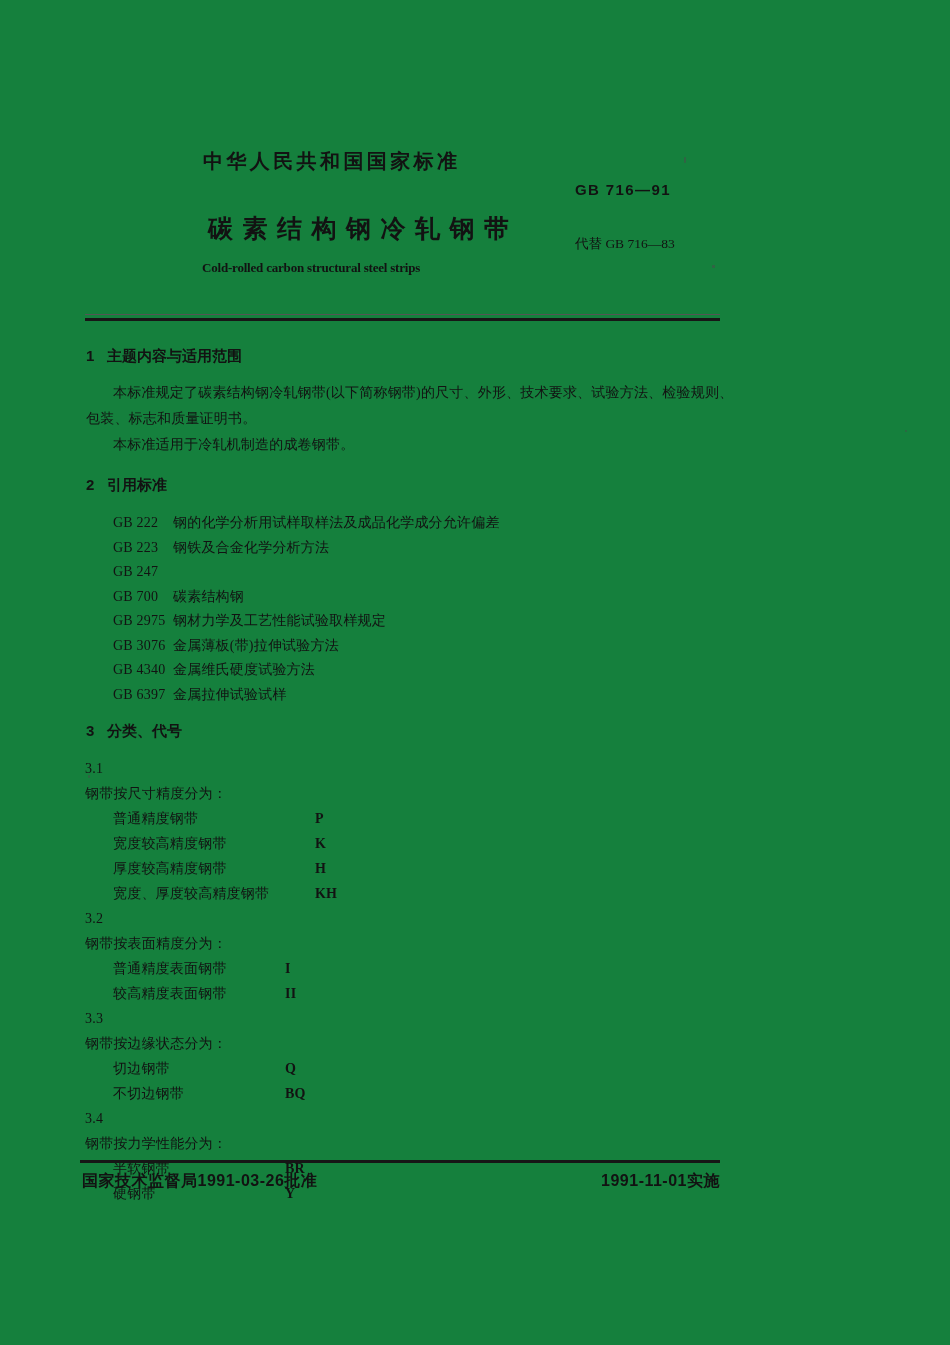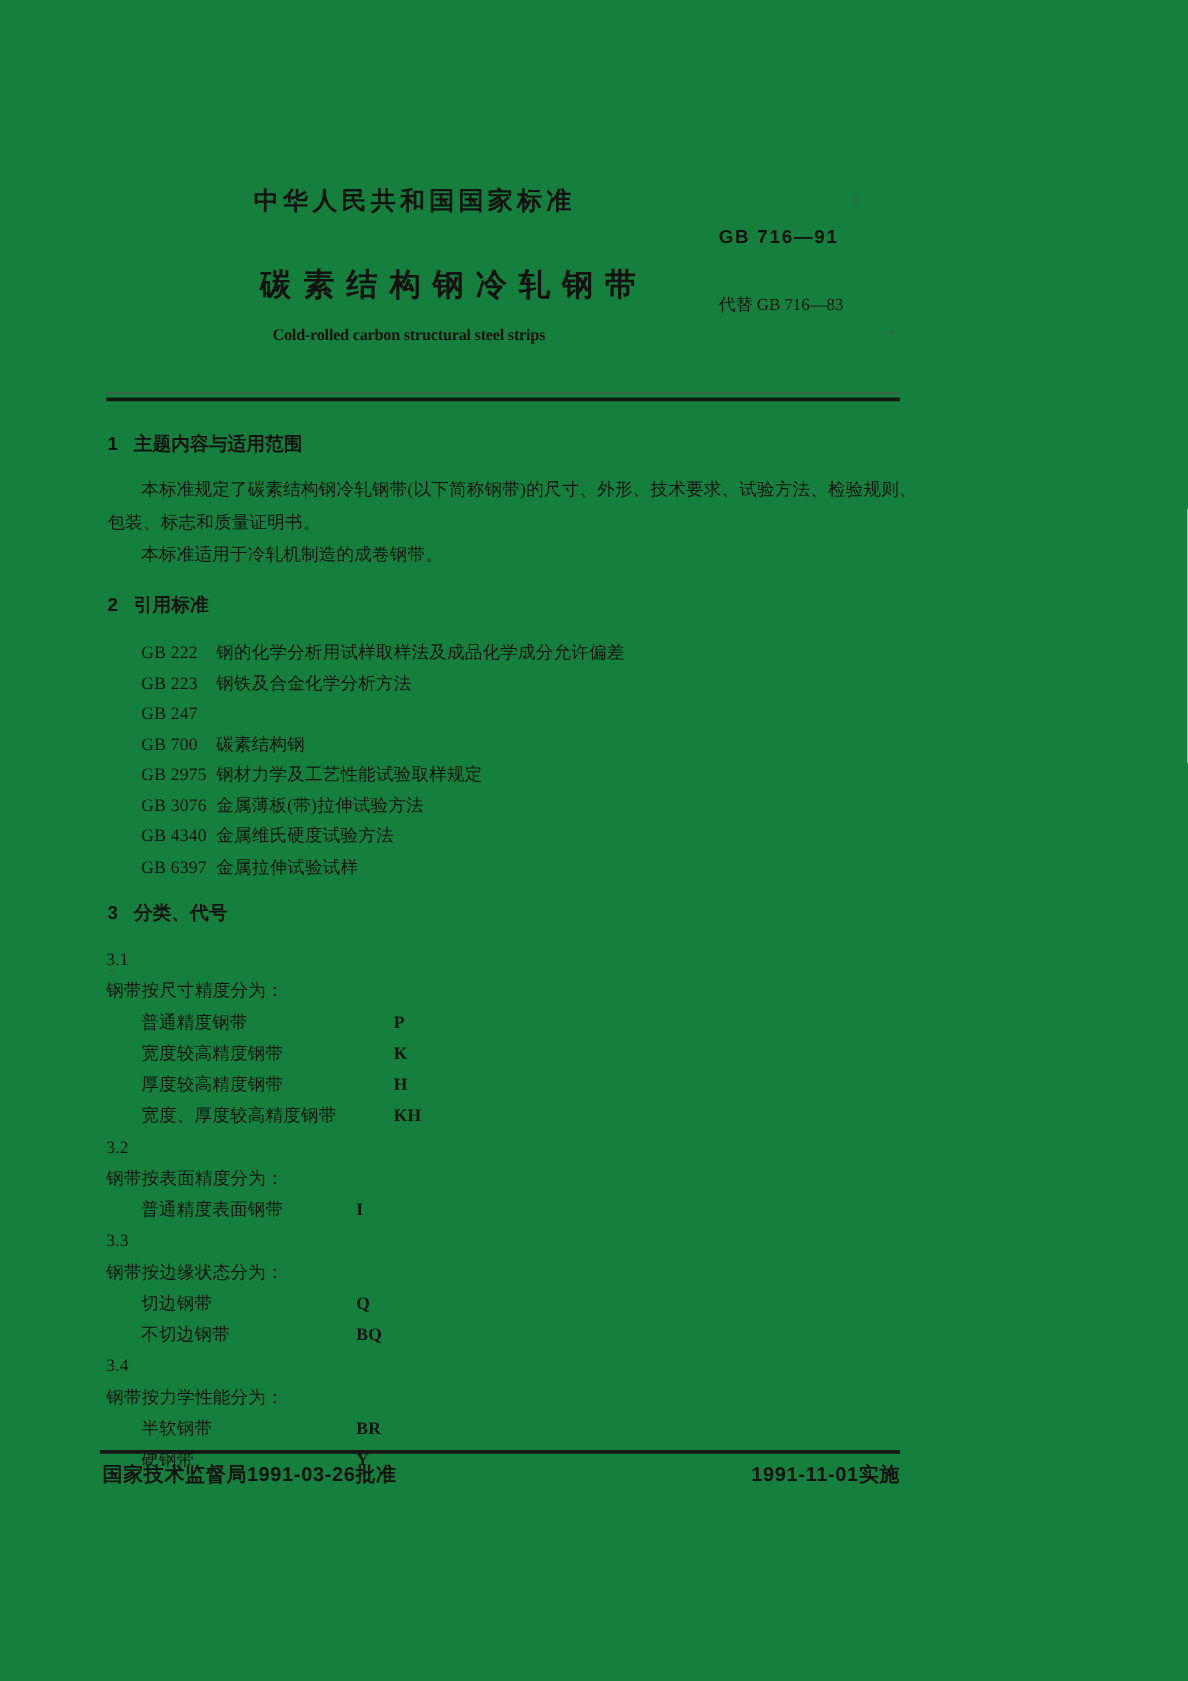--- a/index.html
+++ b/index.html
@@ -30,21 +30,21 @@
     left:208px;top:213px;
     font-family:"Liberation Sans","DejaVu Sans",sans-serif;
     font-weight:bold;font-size:25px;line-height:30px;
     letter-spacing:9.5px;white-space:nowrap;
   }
   .hdr-supersede{
     left:575px;top:235px;
     font-size:13.5px;line-height:17px;white-space:nowrap;
   }
   .hdr-title-en{
-    left:218px;top:260px;
+    left:202px;top:260px;
     font-weight:bold;font-size:13px;line-height:16px;
     letter-spacing:-0.2px;white-space:nowrap;
   }
   .rule{background:#161616;}
   .rule-top{left:85px;top:318px;width:635px;height:3px;}
   .rule-top:after{content:"";display:block;height:1px;background:#555;margin-top:-4px;}
 
   
   .content{left:86px;top:346px;width:648px;}
   .sec-heading{
@@ -174,20 +174,24 @@
         </div>
         <div class="subsec subsec-1">
           <div class="subsec-head">
             <span class="subsec-num">3.2</span>
             <span class="subsec-title">钢带按表面精度分为：</span>
           </div>
           <div class="cls-row">
             <span class="cls-label">普通精度表面钢带</span>
             <span class="cls-code">I</span>
           </div>
+          <div class="cls-row">
+            <span class="cls-label">较高精度表面钢带</span>
+            <span class="cls-code">II</span>
+          </div>
         </div>
         <div class="subsec subsec-2">
           <div class="subsec-head">
             <span class="subsec-num">3.3</span>
             <span class="subsec-title">钢带按边缘状态分为：</span>
           </div>
           <div class="cls-row">
             <span class="cls-label">切边钢带</span>
             <span class="cls-code">Q</span>
           </div>

